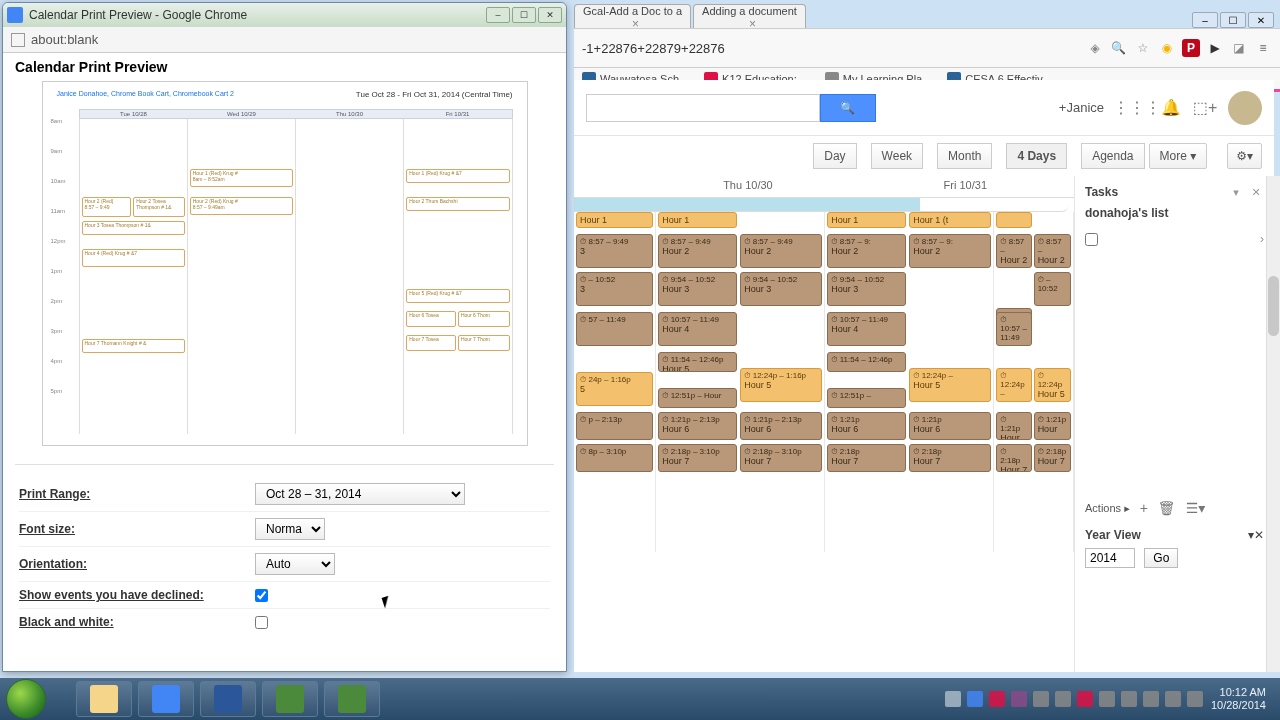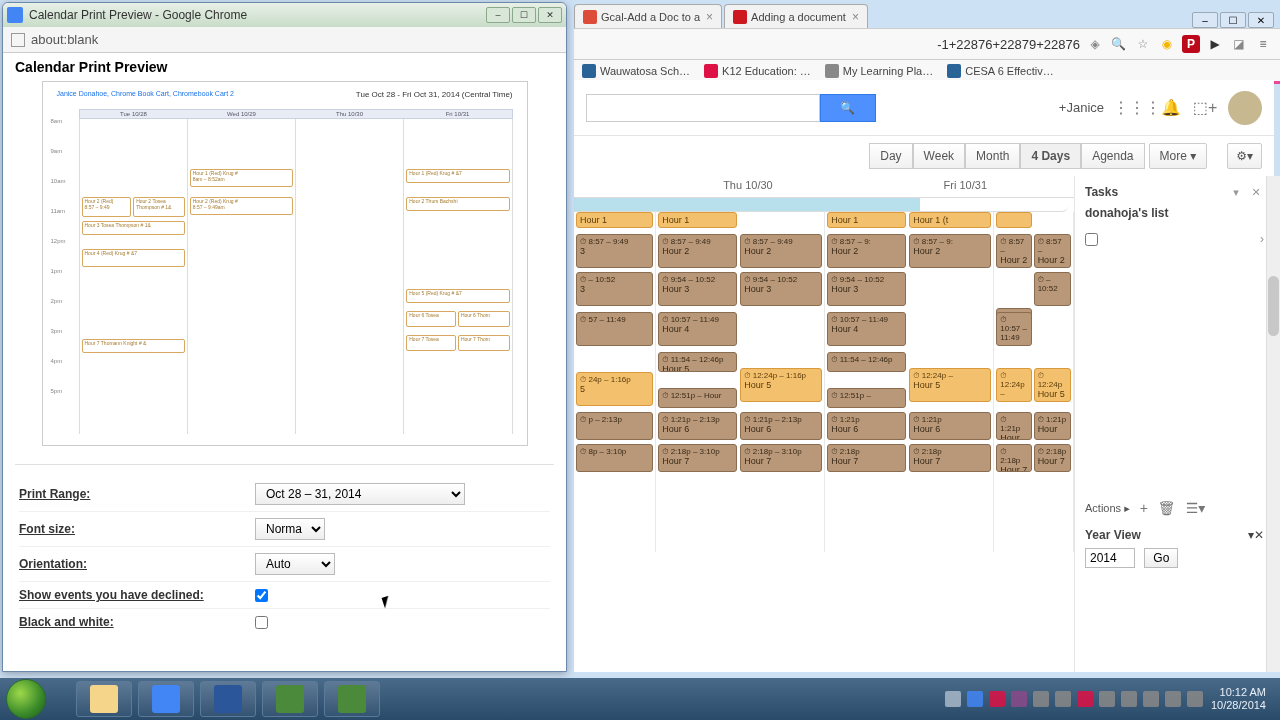--- a/index.html
+++ b/index.html
@@ -31,26 +31,26 @@
 .opt-row .lbl { width:236px; font-weight:bold;text-decoration:underline; }
 .opt-row select { border:1px solid #bbb; background:linear-gradient(#fff,#eee); padding:2px 6px; font-size:12px; }
 .opt-row .wide { width:210px; }
 .opt-row .med { width:70px; }
 .cursor { position:absolute; left:383px; top:596px; width:12px; height:18px; z-index:20; }
 .cursor::before { content:""; position:absolute; width:0; height:0; border-left:7px solid #000; border-right:4px solid transparent; border-bottom:11px solid transparent; transform:rotate(-18deg); filter:drop-shadow(1px 1px 0 #fff); }
 
 
 .main-window { position:absolute; left:0; top:0; width:1280px; height:720px; background:#cde1f5; }
 .main-tabs { height:28px; margin-left:574px; display:flex; align-items:flex-end; padding-top:4px; }
-.main-tabs .tab { height:24px; background:#f2f2f2; border:1px solid #aaa; border-bottom:none; border-radius:4px 4px 0 0; display:flex; align-items:center; padding:0 8px; font-size:11px; color:#444; margin-right:2px; max-width:150px; overflow:hidden; white-space:nowrap; }
+.main-tabs .tab { height:24px; background:#f2f2f2; border:1px solid #aaa; border-bottom:none; border-radius:4px 4px 0 0; display:flex; align-items:center; padding:0 8px; font-size:11px; color:#444; margin-right:2px; max-width:150px; overflow:hidden; white-space:nowrap;flex-direction:column; }
 .main-tabs .tab .fav { width:14px; height:14px; margin-right:4px; border-radius:2px; }
 .main-tabs .tab .x { margin-left:6px; color:#888; font-size:12px; }
 .main-tabs .wincontrols { margin-left:auto; display:flex; margin-right:6px; }
 .main-tabs .wincontrols .wb { width:26px; height:16px; background:#d8e6f5; border:1px solid #9ab; margin-left:2px; border-radius:2px; display:flex; align-items:center; justify-content:center; font-size:10px; }
-.main-url { height:32px; background:#f8f8f8; border-top:1px solid #ccc; border-bottom:1px solid #ccc; display:flex; align-items:center; padding:0 8px; margin-left:574px;text-align:right; }
+.main-url { height:40px; background:#f8f8f8; border-top:1px solid #ccc; border-bottom:1px solid #ccc; display:flex; align-items:center; padding:0 8px; margin-left:574px; }
 .main-url .omnibox { flex:1; font-size:13px; color:#333; }
 .main-url .icn { width:18px; height:18px; margin-left:6px; border-radius:3px; display:flex; align-items:center; justify-content:center; font-size:12px; }
 .bookmarks { height:24px; background:#f8f8f8; border-bottom:3px solid #ec4899; display:flex; align-items:center; padding:0 8px; margin-left:574px; font-size:11px; color:#444; gap:14px; }
 .bookmarks .bm { display:flex; align-items:center; gap:4px; }
 .bookmarks .bm .bi { width:14px; height:14px; border-radius:2px; }
 
 .gcal { position:absolute; left:574px; top:80px; right:6px; bottom:48px; background:#fff; }
 .gcal-top { height:56px; display:flex; align-items:center; padding:0 12px; border-bottom:1px solid #e5e5e5; }
 .searchbox { display:flex; align-items:center; }
 .searchbox input { width:234px; height:28px; border:1px solid #ccc; padding:0 6px; font-size:12px; }
@@ -165,21 +165,21 @@
       </div>
       <div class="spacer"></div>
       <div class="plusname">+Janice</div>
       <div class="topicn">⋮⋮⋮</div>
       <div class="topicn">🔔</div>
       <div class="topicn">⬚+</div>
       <div class="avatar"></div>
     </div>
     <div class="gcal-ctrls">
       <div style="flex:1"></div>
-      <div id="viewbtns" style="display:flex;gap:0">
+      <div id="viewbtns" style="display:flex;gap:14px">
           <div class="viewbtn" style="border-radius: 0px;">Day</div>
           <div class="viewbtn" style="border-radius: 0px;">Week</div>
           <div class="viewbtn" style="border-radius: 0px;">Month</div>
           <div class="viewbtn active" style="border-radius: 0px;">4 Days</div>
           <div class="viewbtn" style="border-radius: 0px;">Agenda</div>
         </div>
       <div class="viewbtn">More ▾</div>
       <div style="width:12px"></div>
       <div class="viewbtn gear"><span>⚙</span> ▾</div>
     </div>

